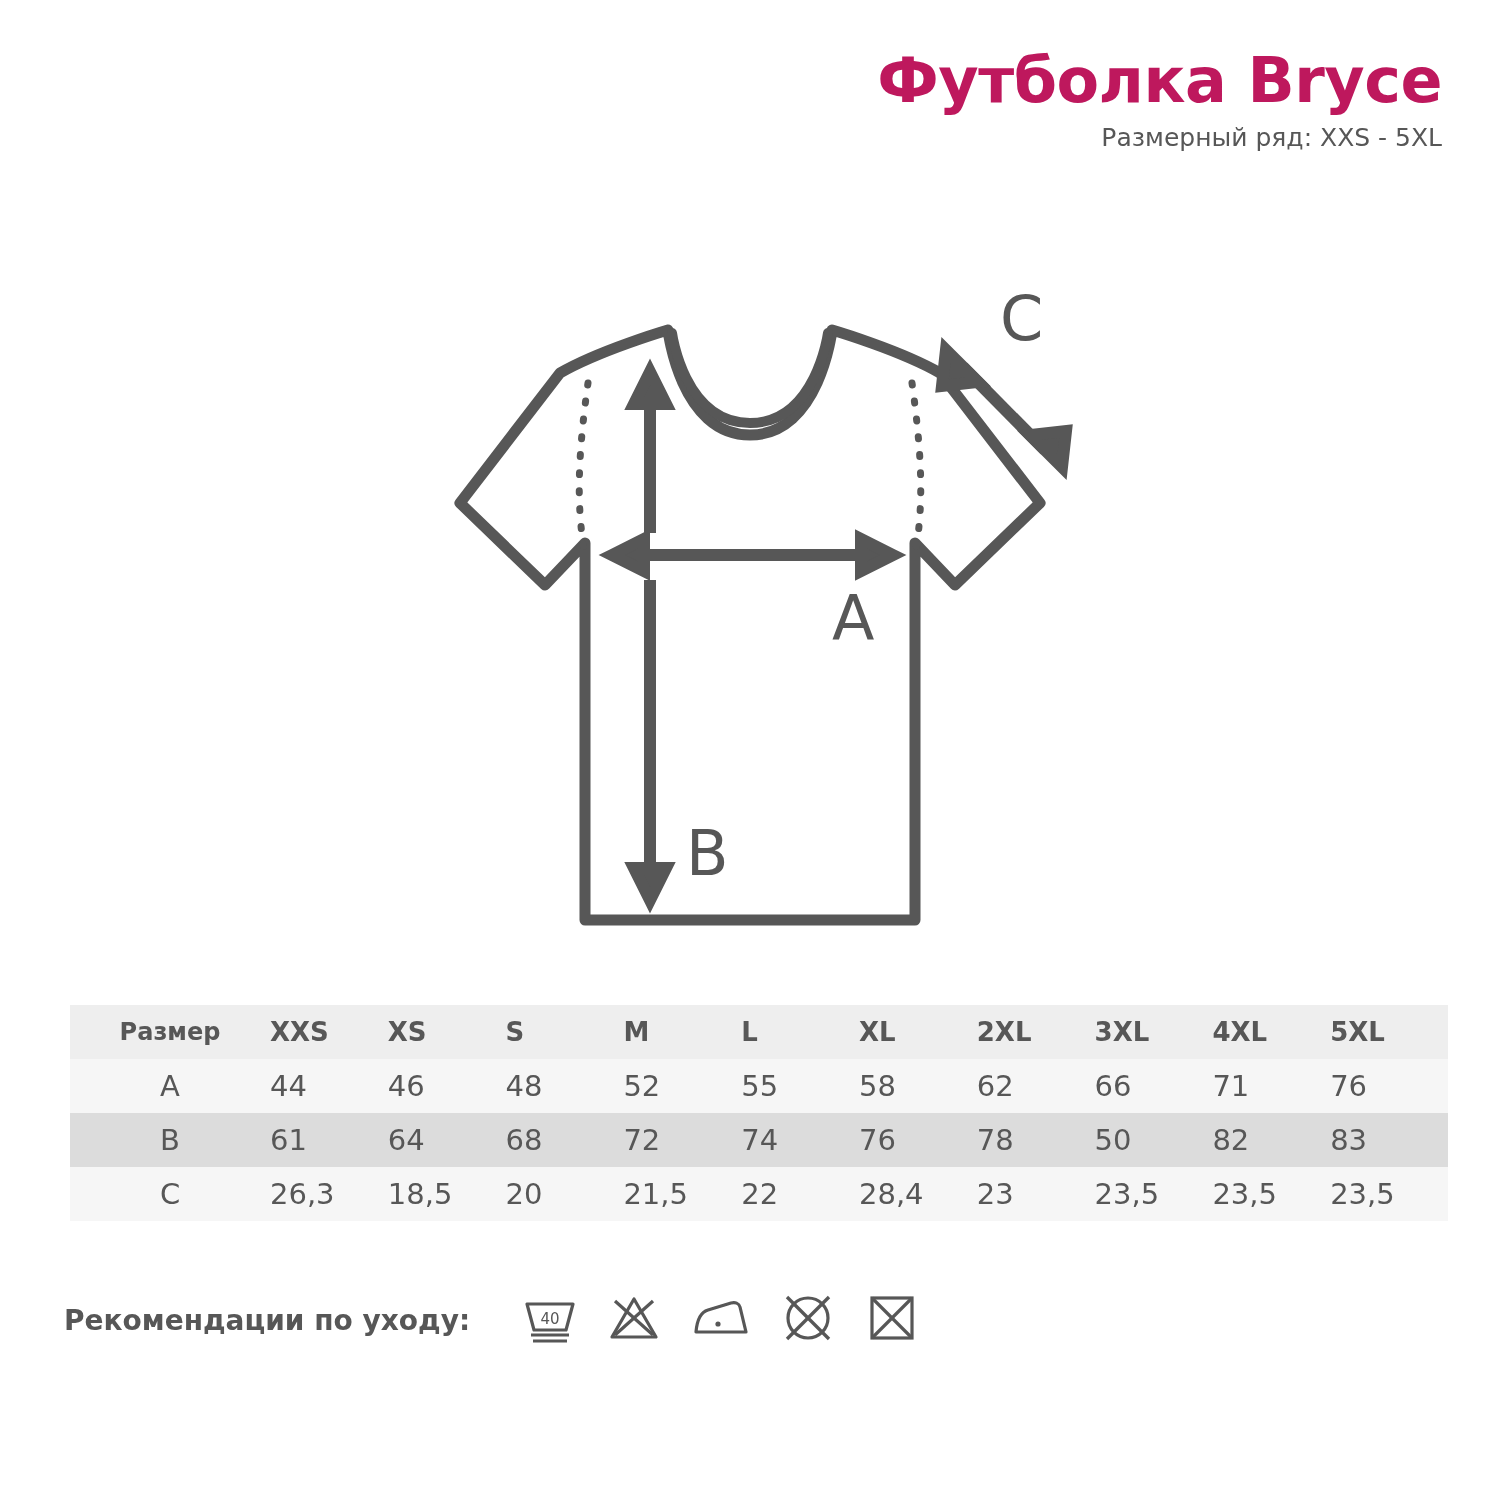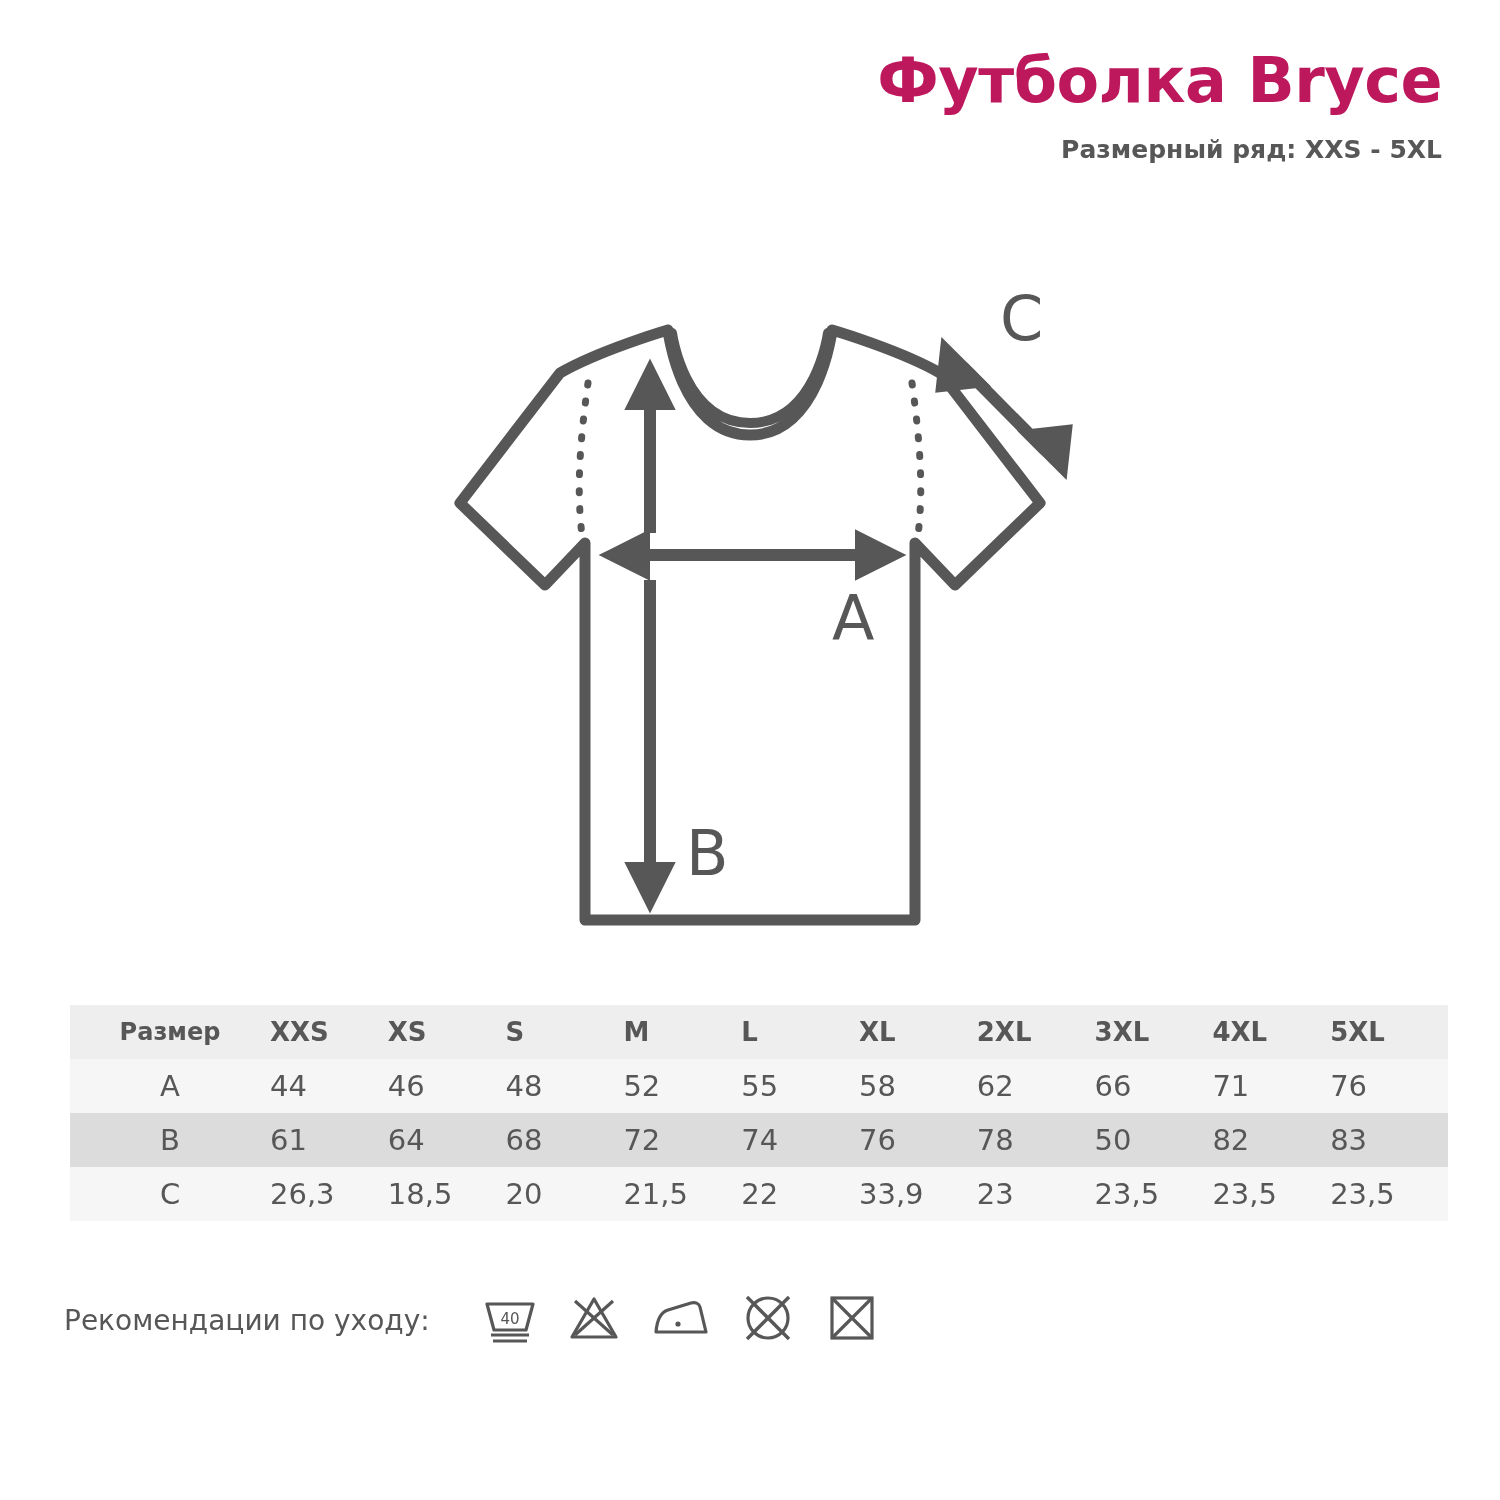--- a/index.html
+++ b/index.html
@@ -26,23 +26,23 @@
   .title {
     font-size: 62px;
     font-weight: bold;
     color: #be185d;
     letter-spacing: -0.5px;
     line-height: 1.05;
     margin: 0;
   }
   .subtitle {
     font-size: 25px;
-    font-weight: bold;
-    color: #575757;
-    margin-top: 22px;
+    font-weight: normal;
+    color: #575757;
+    margin-top: 10px;
   }
 
   
   .illustration {
     position: absolute;
     top: 255px;
     left: 0;
     width: 1500px;
     height: 700px;
   }
@@ -98,21 +98,21 @@
   .care {
     position: absolute;
     top: 1290px;
     left: 64px;
     display: flex;
     align-items: center;
     gap: 30px;
   }
   .care-label {
     font-size: 28px;
-    font-weight: normal;
+    font-weight: bold;
     color: #575757;
   }
   .care-icons {
     display: flex;
     align-items: center;
     gap: 28px;
     margin-left: 22px;
   }
 </style>
 </head>
@@ -234,21 +234,21 @@
         <td class="num">82</td>
         <td class="num">83</td>
       </tr>
       <tr class="odd">
         <td class="row-label">C</td>
         <td class="num">26,3</td>
         <td class="num">18,5</td>
         <td class="num">20</td>
         <td class="num">21,5</td>
         <td class="num">22</td>
-        <td class="num">33,9</td>
+        <td class="num">28,4</td>
         <td class="num">23</td>
         <td class="num">23,5</td>
         <td class="num">23,5</td>
         <td class="num">23,5</td>
       </tr>
     </tbody>
   </table>
 </div>
 
 <div class="care">

